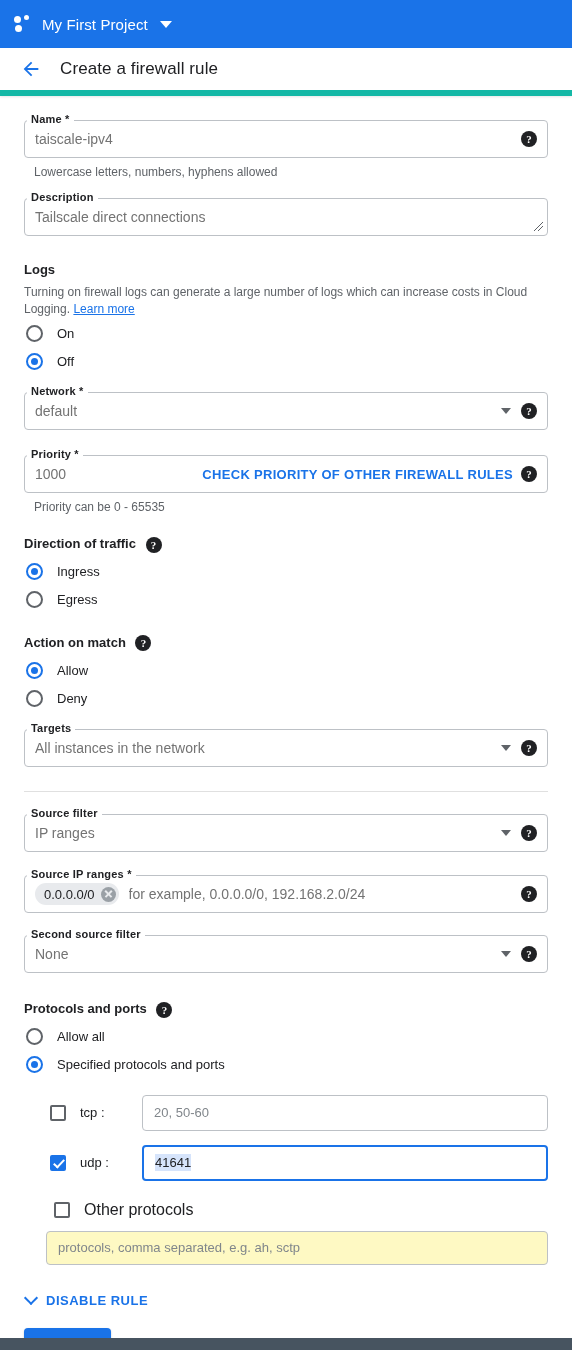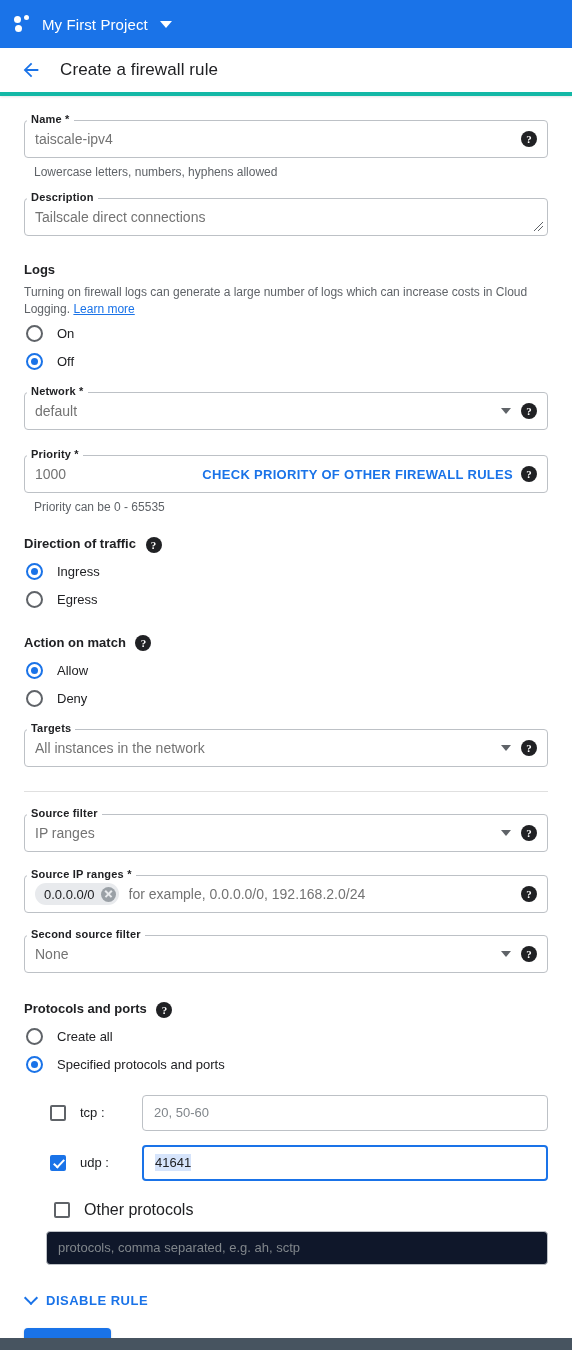--- a/index.html
+++ b/index.html
@@ -37,21 +37,21 @@
     border-top: 7px solid #fff;
   }
 
   
   .pageheader {
     height: 48px;
     background: #fff;
     display: flex;
     align-items: center;
     padding: 0 20px;
-    border-bottom: 4px solid #14b8a6;
+    border-bottom: 6px solid #14b8a6;
     box-shadow: 0 1px 2px rgba(60,64,67,.12);
     position: relative;
     z-index: 2;
   }
   .back-arrow { width: 22px; height: 22px; flex: 0 0 auto; margin-right: 18px; }
   .page-title { font-size: 17px; color: #202124; letter-spacing: .1px; }
 
   
   .content { padding: 16px 24px 0 24px; }
 
@@ -167,21 +167,21 @@
   .proto-input.focused {
     border: 2px solid #1a73e8; color: #202124;
   }
   .proto-input.focused .seltext { background: #d6e4fb; color: #202124; padding: 1px 0; }
 
   .other-row { display: flex; align-items: center; margin-top: 20px; padding-left: 30px; }
   .other-label { font-size: 16px; color: #202124; margin-left: 14px; }
   .other-input {
     margin: 12px 0 0 22px; height: 34px; border: 1px solid #bdc1c6;
     border-radius: 4px; display: flex; align-items: center; padding: 0 11px;
-    font-size: 13px; color: #80868b; background: #0f172a;
+    font-size: 13px; color: #80868b; background: #fef9c3;
   }
 
   
   .disable-rule {
     display: flex; align-items: center; margin-top: 28px;
     color: #1a73e8; font-size: 13px; font-weight: 700; letter-spacing: .5px;
     cursor: pointer;
   }
   .chev-down {
     width: 10px; height: 10px; border: solid #1a73e8;
@@ -358,21 +358,21 @@
       <span class="help-icon">?</span>
     </div>
   </div>
 
   <div class="sec-title" style="margin-top:28px;">
     <span>Protocols and ports</span>
     <span class="help-icon help-inline">?</span>
   </div>
   <div class="radio-row" style="margin-top:6px;">
     <span class="radio"></span>
-    <span class="radio-label">Create all</span>
+    <span class="radio-label">Allow all</span>
   </div>
   <div class="radio-row">
     <span class="radio on"></span>
     <span class="radio-label">Specified protocols and ports</span>
   </div>
 
   <div class="proto-row" style="margin-top:17px;">
     <span class="cb"></span>
     <span class="proto-label">tcp :</span>
     <span class="proto-input">20, 50-60</span>

